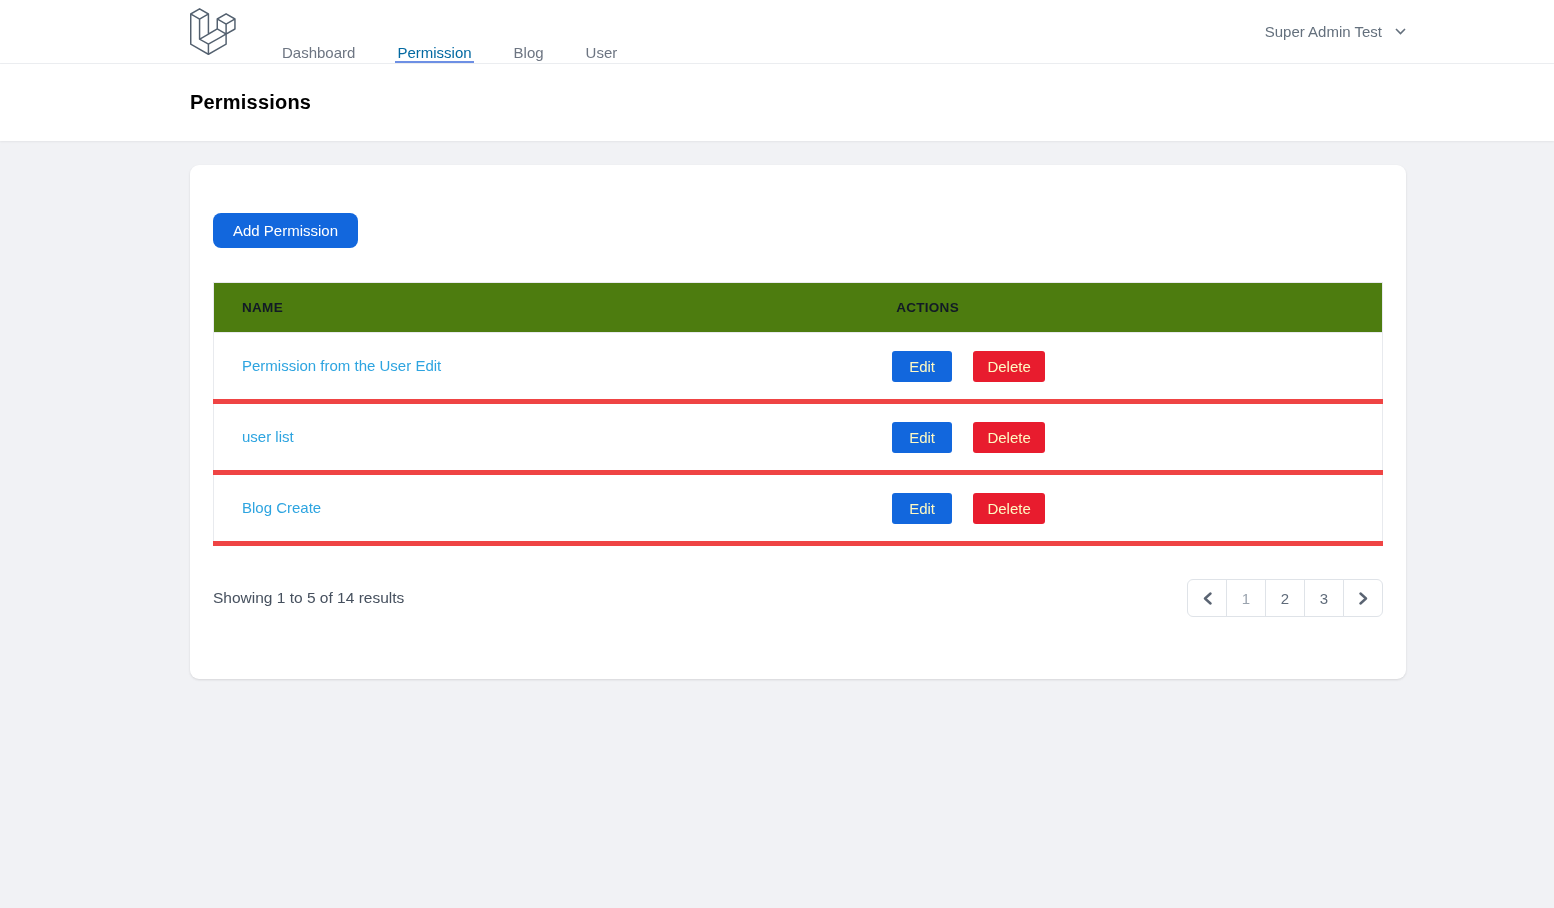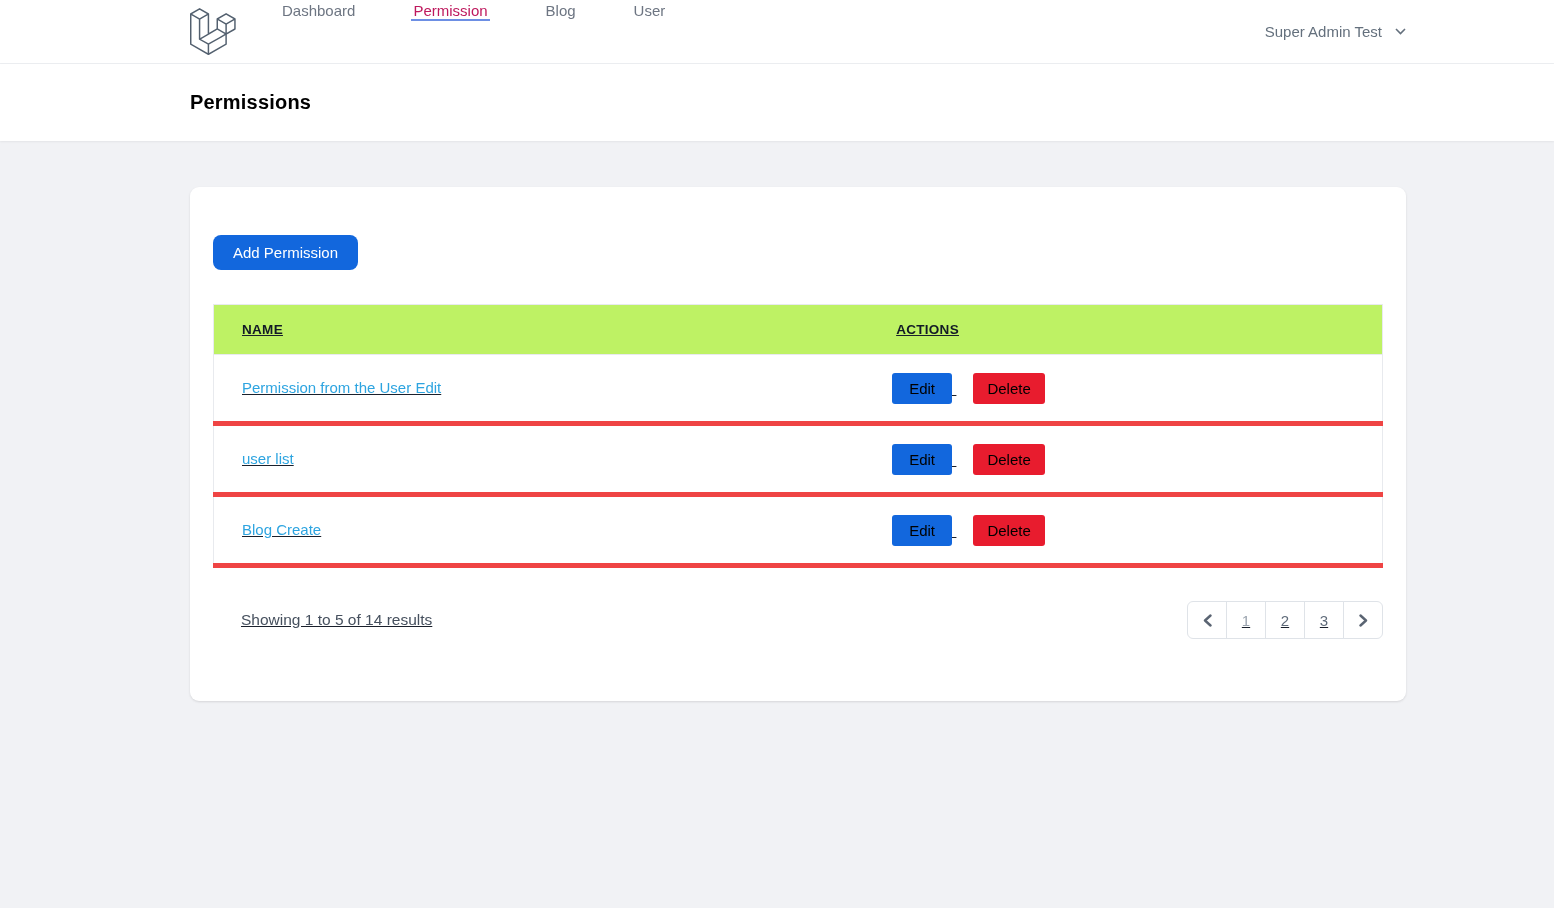--- a/index.html
+++ b/index.html
@@ -12,77 +12,77 @@
   }
   .container { width:1216px; margin-left:190px; }
 
   
   .topnav {
     height:64px; background:#ffffff; border-bottom:1px solid #eceef1;
   }
   .topnav-inner { display:flex; align-items:stretch; height:100%; }
   .brand { display:flex; align-items:center; margin-right:44px; }
   .brand svg { width:46px; height:48px; fill:#53606f; }
-  .nav-links { display:flex; align-items:flex-start;gap:16px; }
+  .nav-links { display:flex; align-items:flex-end; }
   .nav-item {
     display:flex; align-items:center; padding:0 2px; margin-right:38px;
     font-size:15px; color:#6d7582; cursor:pointer;
     border-bottom:2px solid transparent; border-top:2px solid transparent;
   }
-  .nav-item.active { color:#be185d; border-bottom-color:#6d8fe4; }
+  .nav-item.active { color:#0369a1; border-bottom-color:#6d8fe4; }
   .nav-spacer { flex:1; }
   .user-menu {
     display:flex; align-items:center; gap:13px;
     font-size:15px; color:#64707d; cursor:pointer;
   }
   .user-menu svg { stroke:#64707d; }
 
   
   .page-header {
     background:#ffffff; padding:27px 0;
     box-shadow:0 1px 2px rgba(0,0,0,0.06);
     position:relative;
   }
   .page-title { font-size:20px; font-weight:700; color:#000000; letter-spacing:0.2px; }
 
   
-  .main-area { padding-top:46px;text-decoration:underline; }
+  .main-area { padding-top:24px; }
   .card {
     background:#ffffff; border-radius:9px;
     box-shadow:0 1px 3px rgba(0,0,0,0.07), 0 1px 2px rgba(0,0,0,0.05);
     padding:48px 23px 62px;
   }
   .btn-add {
     display:inline-block; background:#1267dd; color:#fff; border:none;
     font-family:inherit; font-size:15px; padding:9px 20px; border-radius:8px;
     cursor:pointer; margin-bottom:34px;
   }
 
   
   table { width:100%; border-collapse:collapse; border:1px solid #e8eaee; }
   th {
     text-align:left; font-size:13.5px; font-weight:700; color:#121a26;
-    letter-spacing:0.3px; padding:17px 28px; background:#bef264;
+    letter-spacing:0.3px; padding:17px 28px; background:#4d7c0f;
     border-bottom:1px solid #e8eaee;
   }
   th.col-name { width:56%; }
   td { border-bottom:5px solid #ef4444; }
   td.cell-name { padding:24px 28px; }
   td.cell-actions { padding:16px 24px; white-space:nowrap; }
   .name-link { color:#2da4e0; font-size:15px; text-decoration:none; cursor:pointer; }
   .btn-edit, .btn-delete {
-    border:none; color:#000000; font-family:inherit; font-size:15px;
+    border:none; color:#fef9c3; font-family:inherit; font-size:15px;
     padding:7px 17px; border-radius:3px; cursor:pointer;
   }
   .btn-edit { background:#1267dd; }
   .btn-delete { background:#e81c2e; margin-left:17px; padding:7px 14px; }
 
   
   .table-footer {
-    margin-top:33px; display:flex; justify-content:space-between; align-items:center;margin-left:28px;
+    margin-top:33px; display:flex; justify-content:space-between; align-items:center;
   }
   .summary { font-size:15.5px; color:#46505e; }
   .pagination { display:inline-flex; }
   .page-btn {
     width:40px; height:38px; background:#fff; border:1px solid #dfe3e8;
     margin-left:-1px; display:flex; align-items:center; justify-content:center;
     font-family:inherit; font-size:15px; color:#5f6b7a; cursor:pointer;
   }
   .page-btn:first-child { margin-left:0; border-radius:6px 0 0 6px; }
   .page-btn:last-child { border-radius:0 6px 6px 0; }

